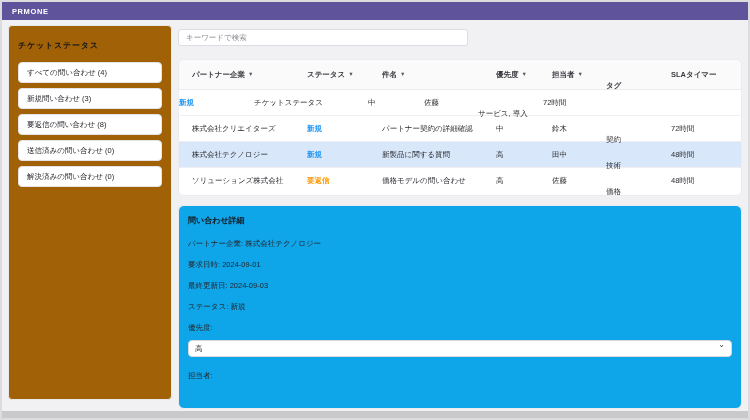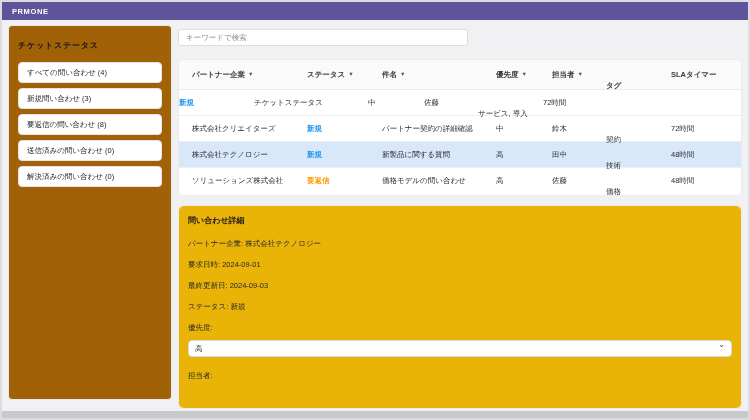--- a/index.html
+++ b/index.html
@@ -70,21 +70,21 @@
   .col-priority { width:56px; }
   .col-assignee { width:54px; }
   .col-tags     { width:65px;margin-top:22px; }
   .col-sla      { flex:1 1 auto; }
   .arr { font-size:5.5px; margin-left:3px; color:#55555c; vertical-align:1px; }
   .status-new   { color:#2196f3; font-weight:600; }
   .status-reply { color:#ff9800; font-weight:600; }
   
   .details-panel {
     position:absolute; top:180px; left:0; right:0; bottom:0;
-    background:#eab308; border-radius:6px; border:1px solid #ececf0;
+    background:#0ea5e9; border-radius:6px; border:1px solid #ececf0;
     padding:9px 9px; overflow:hidden;
   }
   .details-title { font-size:8px; font-weight:700; color:#15151a; margin-bottom:13px; }
   .detail-line { font-size:7.5px; color:#26262c; margin-bottom:11px; }
   .detail-label-block { font-size:7.5px; color:#26262c; margin-top:4px; margin-bottom:4px; }
   .select-wrap { position:relative; width:100%; }
   .detail-select {
     width:100%; height:17px; background:#fff;
     border:1px solid #d9d9de; border-radius:4px;
     font-size:7.5px; color:#26262c; padding:0 6px;

